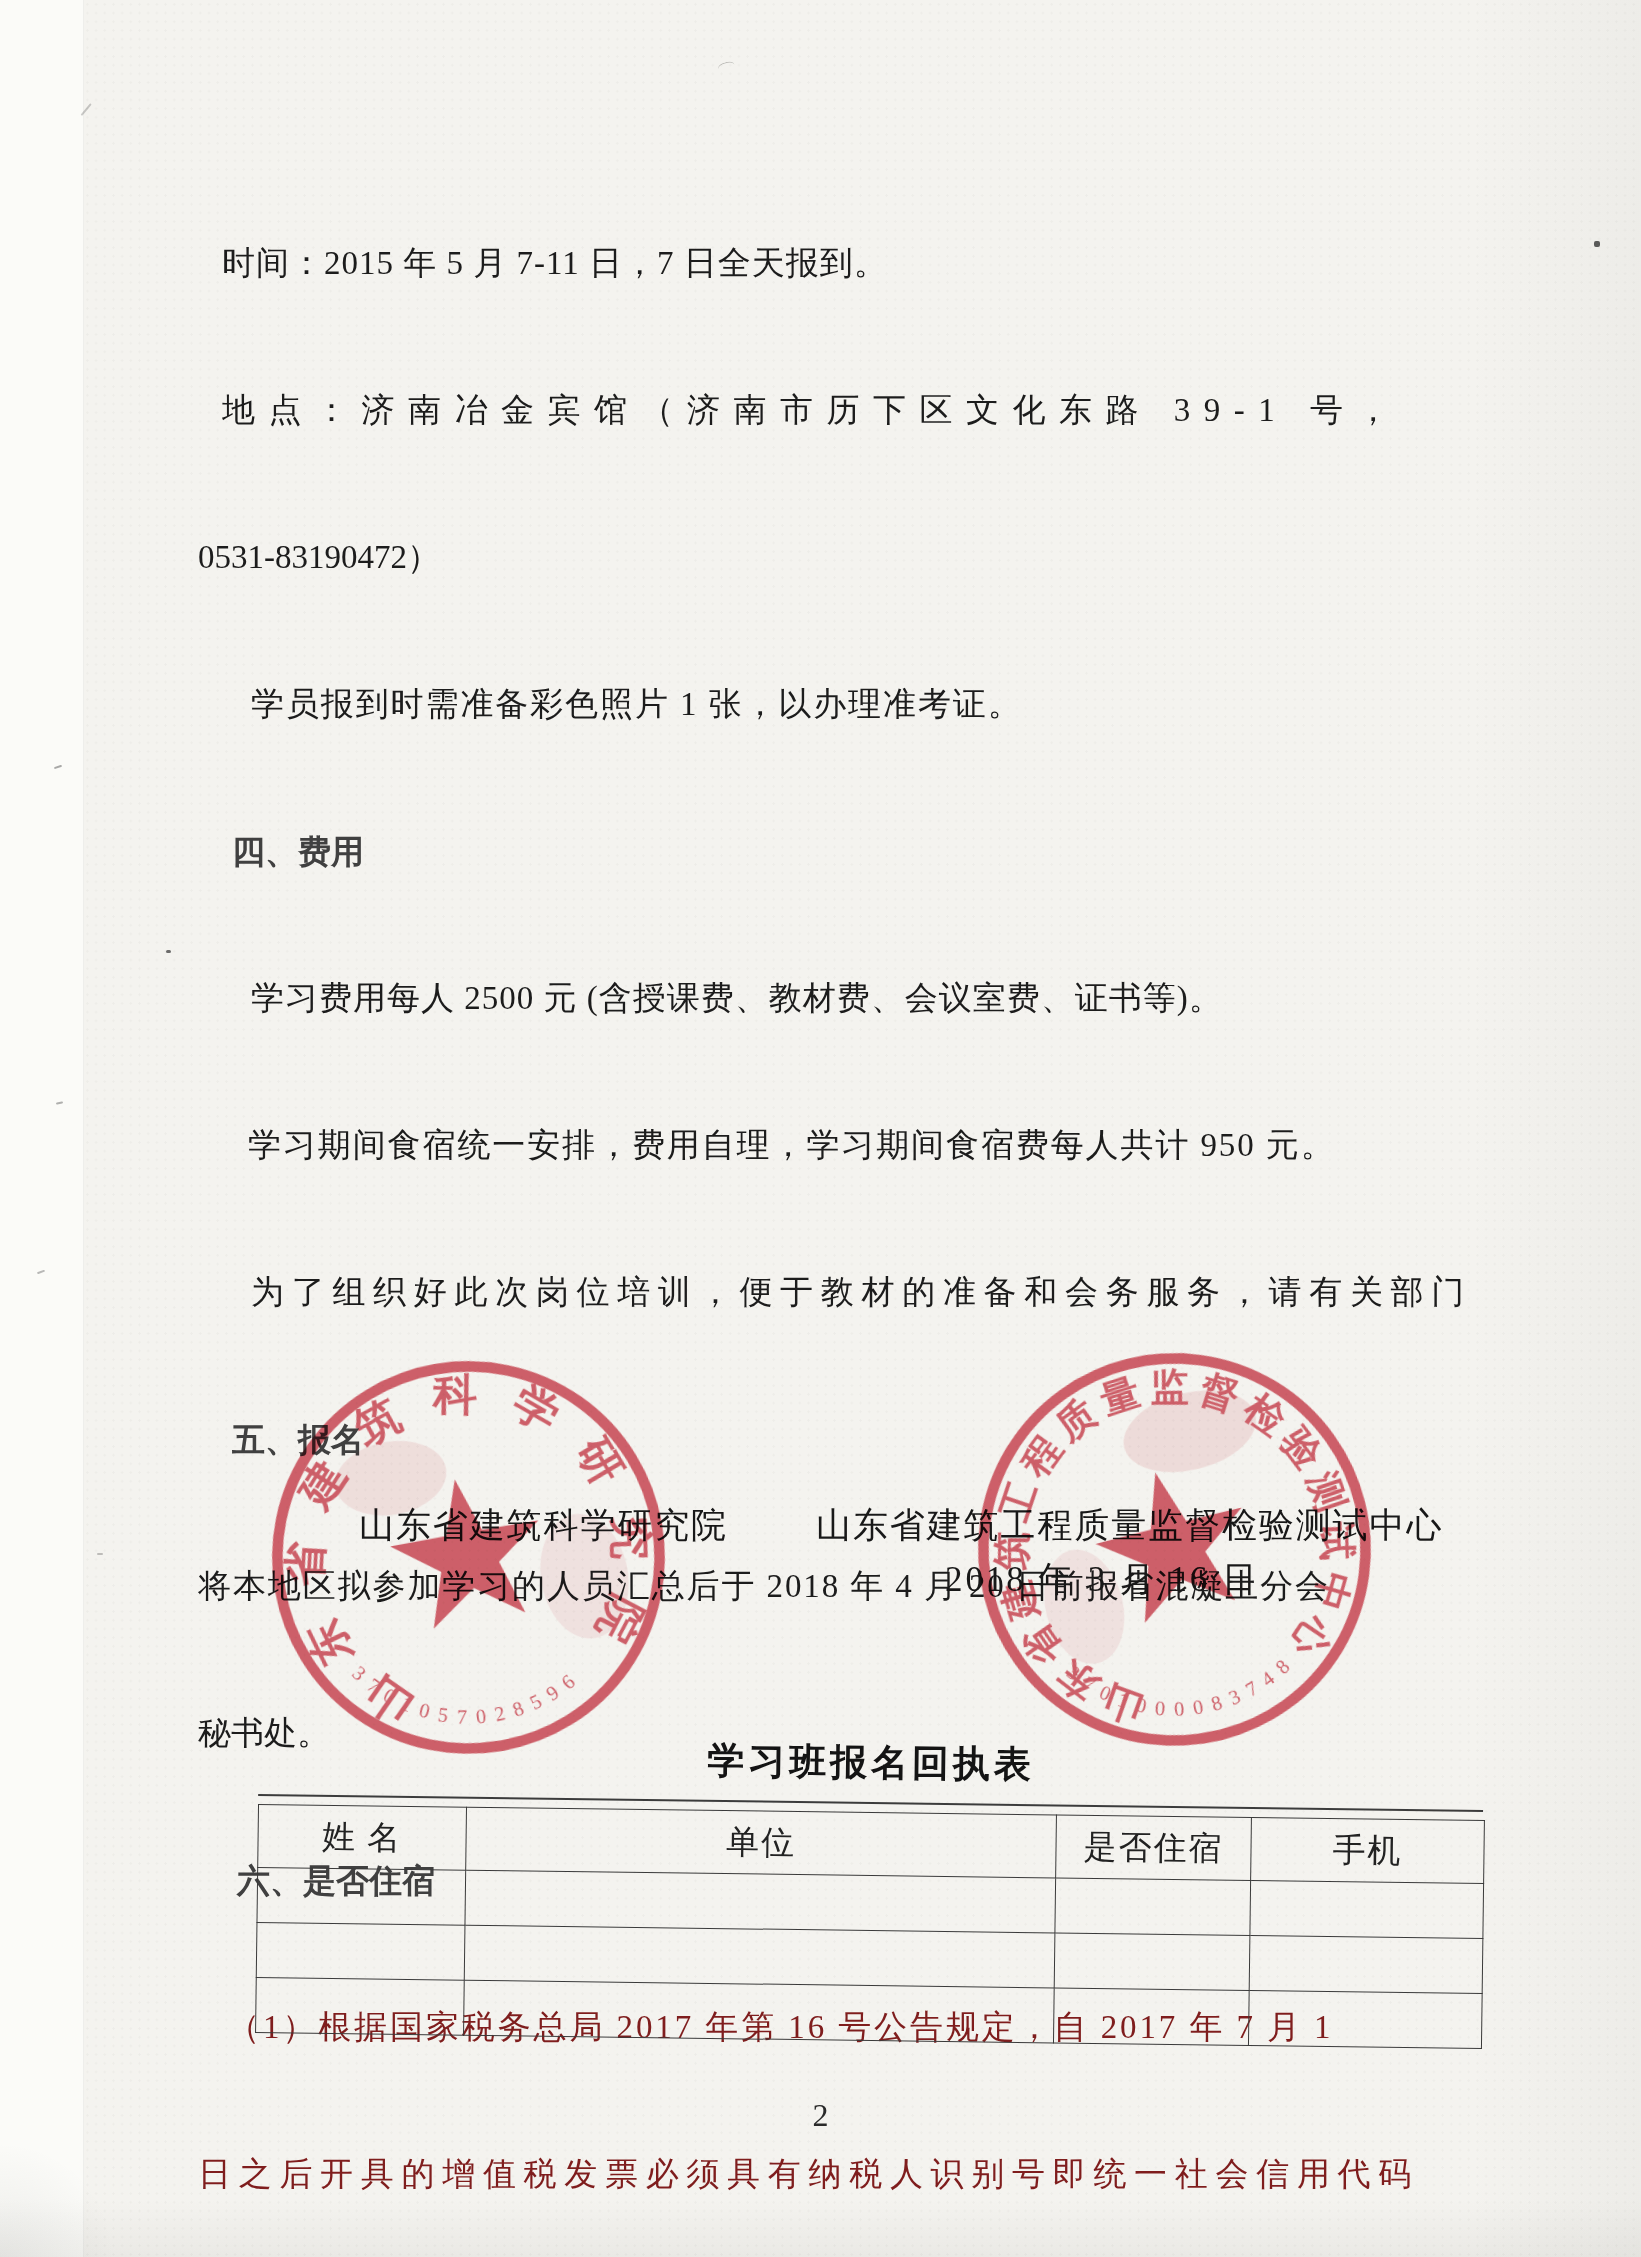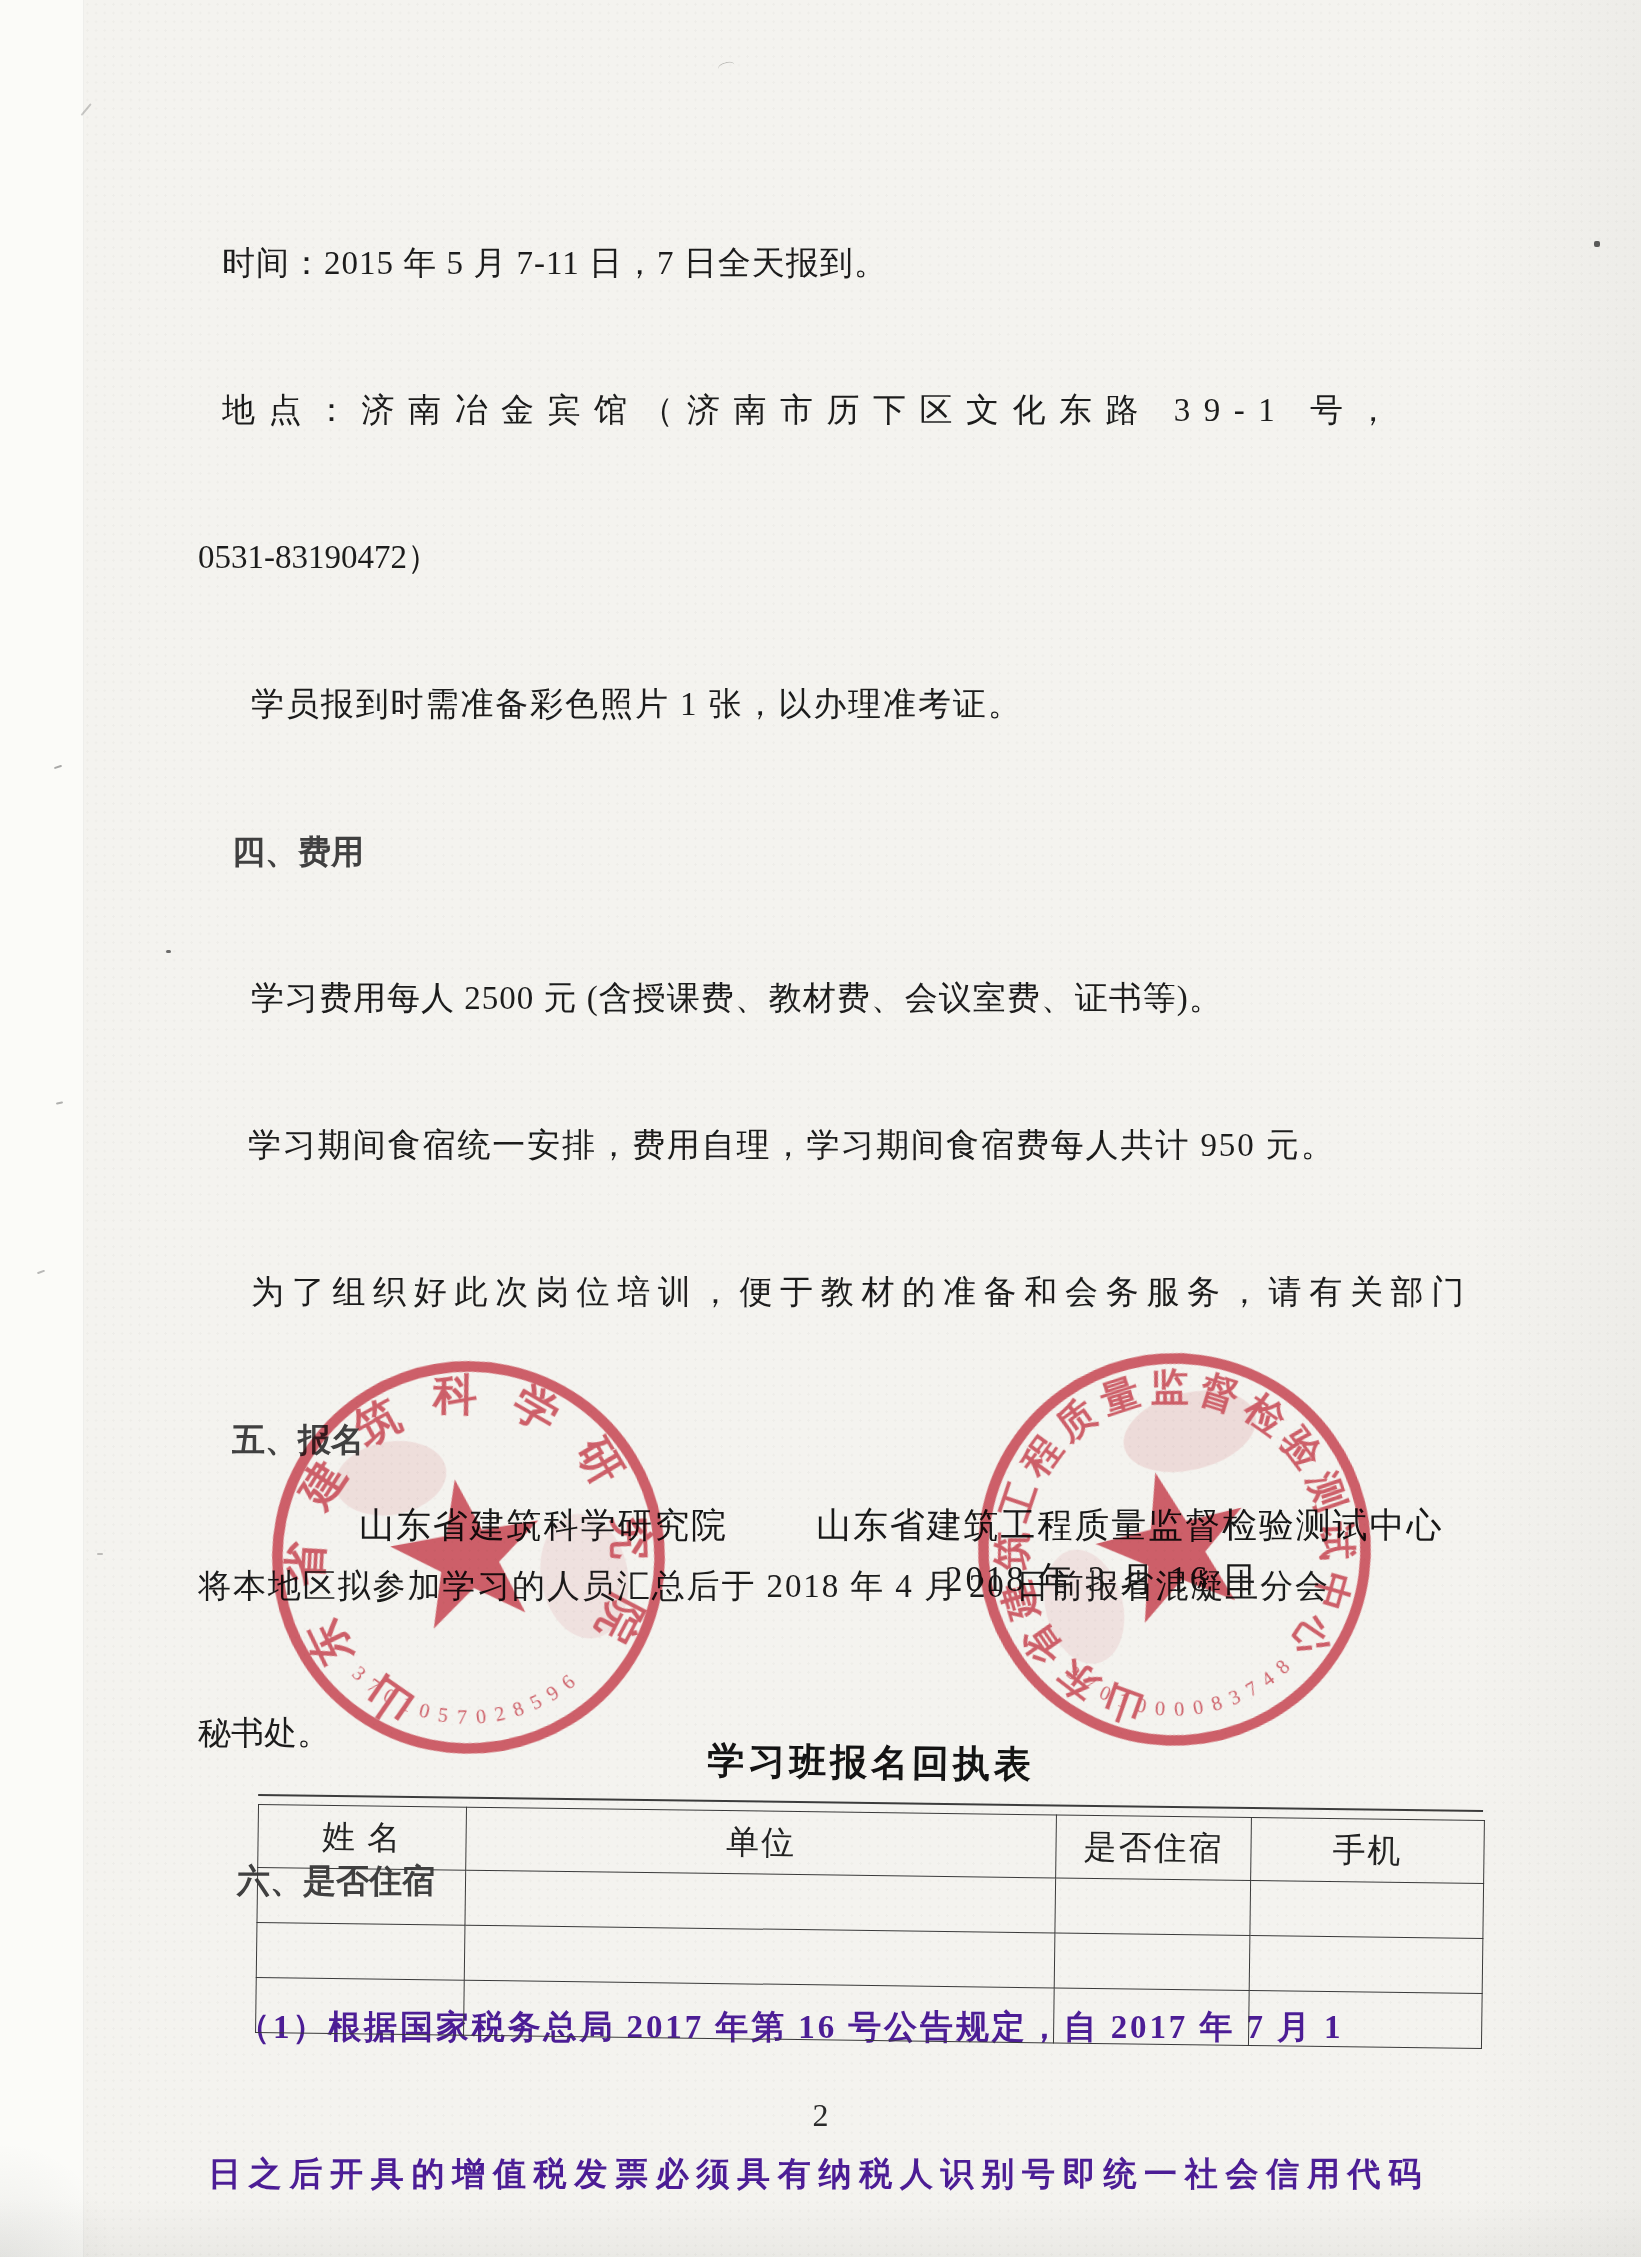--- a/index.html
+++ b/index.html
@@ -18,21 +18,21 @@
   .shade-right{position:absolute;top:0;right:0;width:174px;height:100%;
     background:linear-gradient(90deg,transparent,rgba(50,50,45,0.035));pointer-events:none;}
   .shade-bottom{position:absolute;left:0;bottom:0;width:100%;height:58px;
     background:linear-gradient(180deg,transparent,rgba(50,50,45,0.05));pointer-events:none;}
 
   
   .bodytext{position:absolute;left:198px;top:141px;width:1284px;
     font-size:33px;line-height:49px;white-space:pre;}
   .ln{position:relative;height:49px;}
   .hd{font-family:"Liberation Sans","DejaVu Sans",sans-serif;font-weight:700;color:#404040;}
-  .bs{font-weight:700;color:#4c1d95;margin-left:10px;}
+  .bs{font-weight:400;color:#7f1d1d;}
   .i25{padding-left:24px}.i30{padding-left:29px}.i35{padding-left:34px}
   .i40{padding-left:39px}.i52{padding-left:50px}.i55{padding-left:53px}
   .ls1{letter-spacing:1px}.ls2{letter-spacing:1.9px}.ls3{letter-spacing:2.9px}.ls8{letter-spacing:7.7px}
   .ls14{letter-spacing:13.5px}
 
   
   .sig{position:absolute;font-size:35px;white-space:pre;color:#181818;}
   .sig-org1{left:359px;top:1502px;letter-spacing:1.9px;}
   .sig-org2{left:816px;top:1502px;letter-spacing:1.9px;}
   .sig-date{left:945px;top:1556px;letter-spacing:2.9px;}

